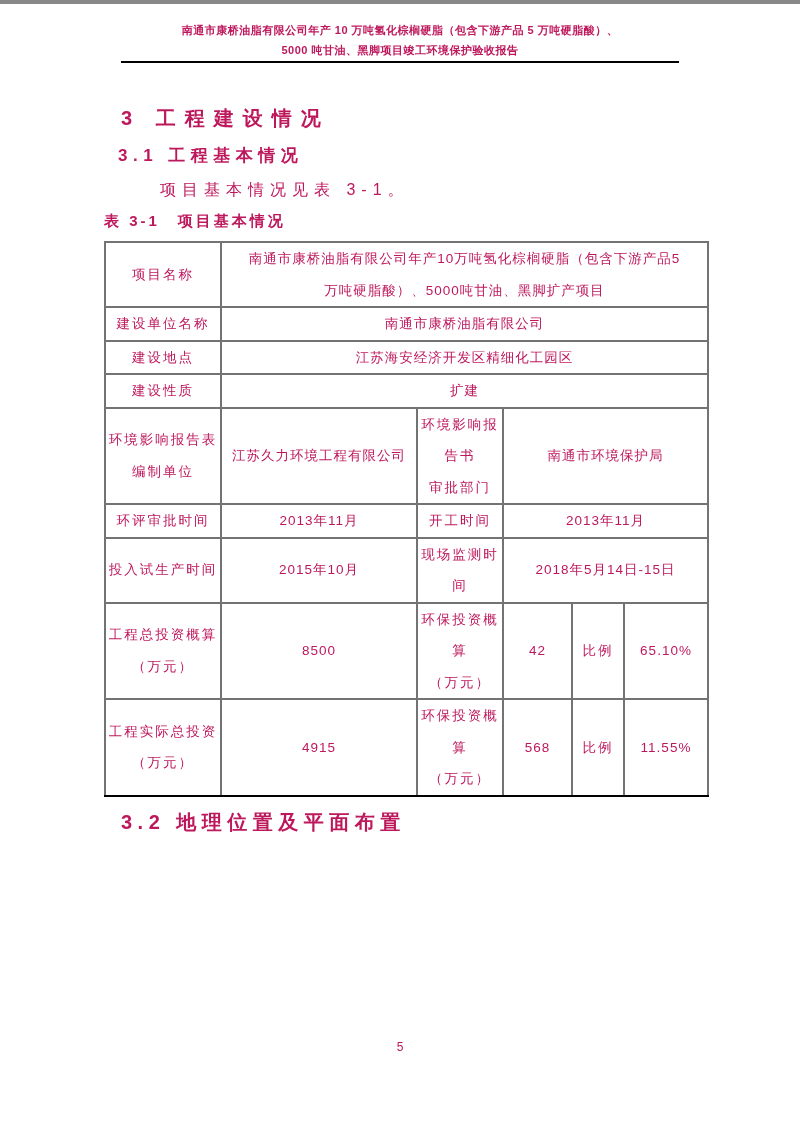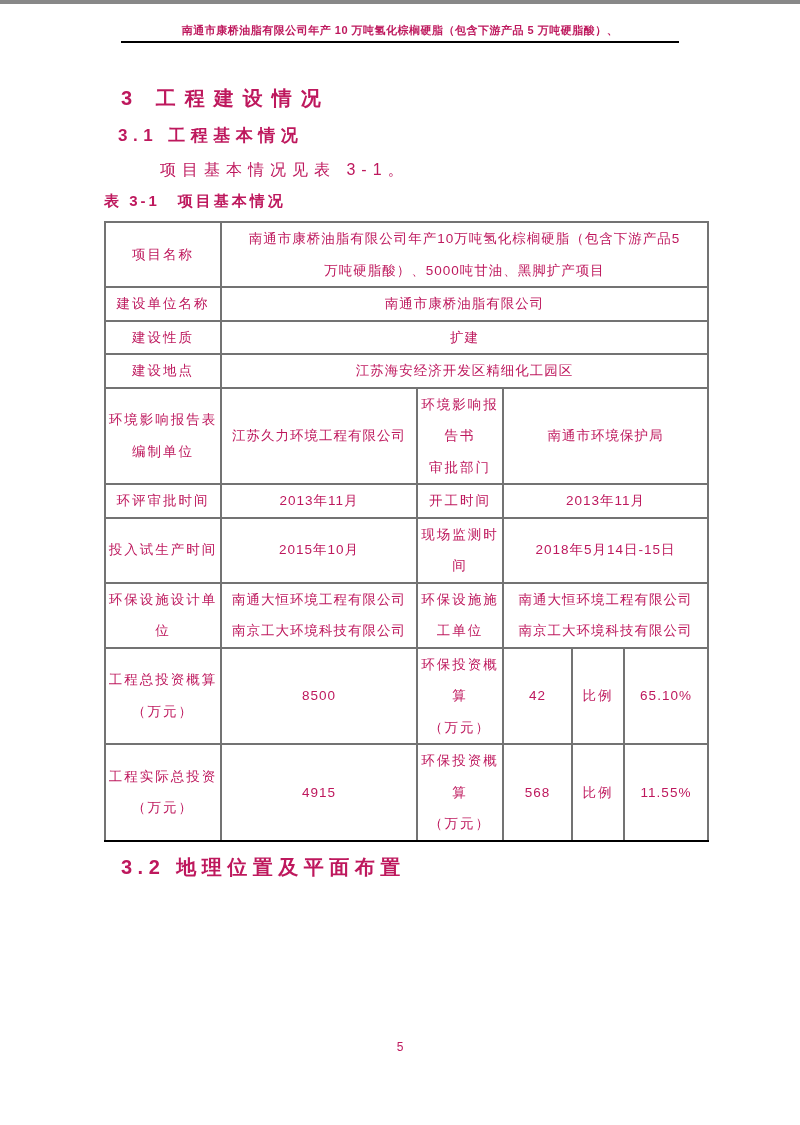--- a/index.html
+++ b/index.html
@@ -96,20 +96,21 @@
     font-size:12px;
   }
 </style>
 </head>
 <body>
 
 <div class="page">
 
   <div class="header">
     <div>南通市康桥油脂有限公司年产 10 万吨氢化棕榈硬脂（包含下游产品 5 万吨硬脂酸）、</div>
+    <div>5000 吨甘油、黑脚项目竣工环境保护验收报告</div>
   </div>
 
   <div class="content">
 
     <div class="sec-h1">3 工程建设情况</div>
     <div class="sec-h2">3.1 工程基本情况</div>
     <div class="intro">项目基本情况见表 3-1。</div>
     <div class="caption">表 3-1　项目基本情况</div>
 
     <table class="basic">
@@ -124,54 +125,46 @@
       <tbody>
         <tr>
           <td class="lbl">项目名称</td>
           <td class="proj" colspan="5">南通市康桥油脂有限公司年产10万吨氢化棕榈硬脂（包含下游产品5万吨硬脂酸）、5000吨甘油、黑脚扩产项目</td>
         </tr>
         <tr>
           <td class="lbl">建设单位名称</td>
           <td colspan="5">南通市康桥油脂有限公司</td>
         </tr>
         <tr>
+          <td class="lbl">建设地点</td>
+          <td colspan="5">江苏海安经济开发区精细化工园区</td>
+        </tr>
+        <tr>
           <td class="lbl">建设性质</td>
           <td colspan="5">扩建</td>
-        </tr>
-        <tr>
-          <td class="lbl">建设地点</td>
-          <td colspan="5">江苏海安经济开发区精细化工园区</td>
         </tr>
         <tr>
           <td class="lbl">环境影响报告表
 编制单位</td>
           <td>江苏久力环境工程有限公司</td>
           <td class="lbl">环境影响报告书
 审批部门</td>
           <td colspan="3">南通市环境保护局</td>
         </tr>
         <tr>
           <td class="lbl">环评审批时间</td>
           <td>2013年11月</td>
           <td class="lbl">开工时间</td>
           <td colspan="3">2013年11月</td>
         </tr>
         <tr>
           <td class="lbl">投入试生产时间</td>
           <td>2015年10月</td>
           <td class="lbl">现场监测时间</td>
           <td colspan="3">2018年5月14日-15日</td>
-        </tr>
-        <tr>
-          <td class="lbl">环保设施设计单位</td>
-          <td>南通大恒环境工程有限公司
-南京工大环境科技有限公司</td>
-          <td class="lbl">环保设施施工单位</td>
-          <td colspan="3">南通大恒环境工程有限公司
-南京工大环境科技有限公司</td>
         </tr>
         <tr>
           <td class="lbl">工程总投资概算
 （万元）</td>
           <td>8500</td>
           <td class="lbl">环保投资概算
 （万元）</td>
           <td>42</td>
           <td class="lbl">比例</td>
           <td>65.10%</td>

